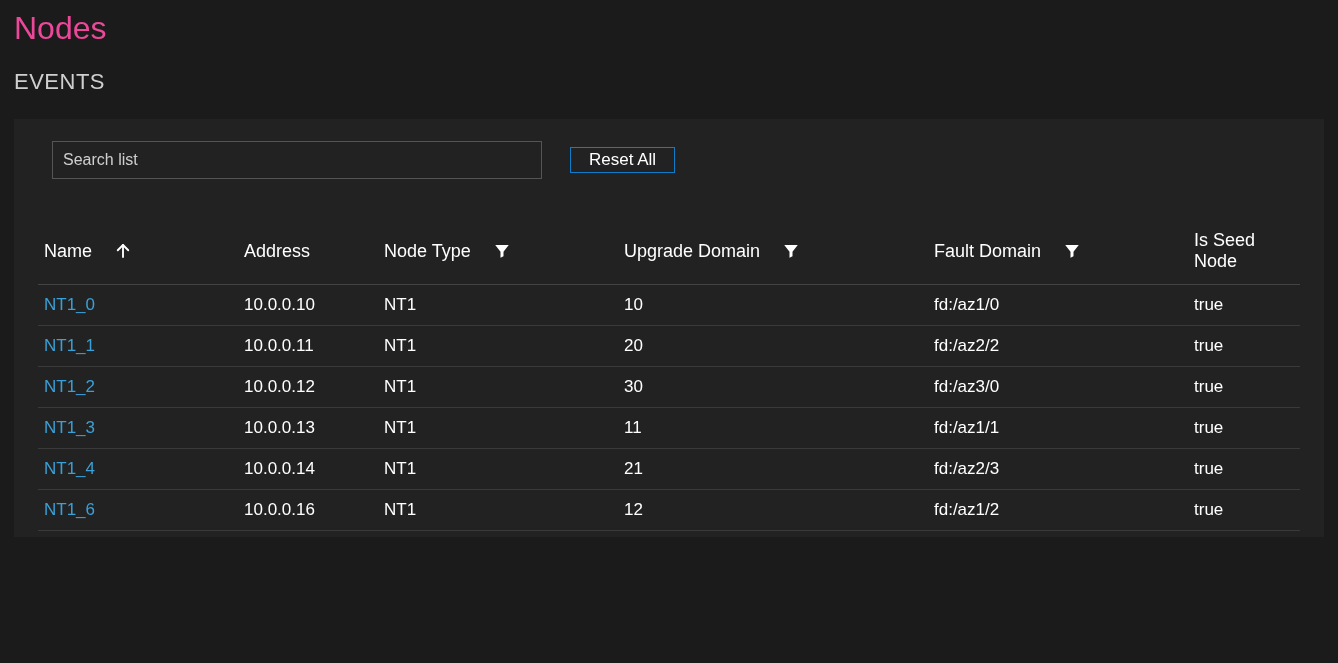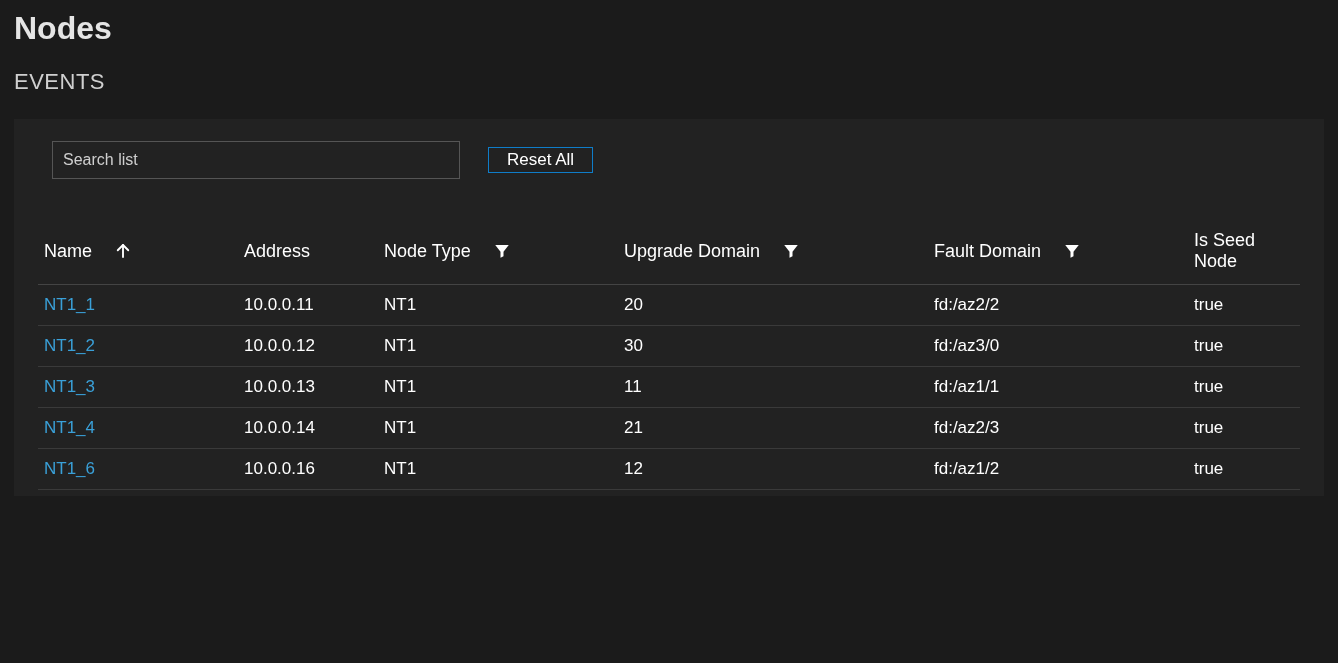--- a/index.html
+++ b/index.html
@@ -12,23 +12,23 @@
     font-size: 16px;
     width: 1338px;
     height: 663px;
     overflow: hidden;
   }
   .page {
     padding: 0 14px 0 14px;
   }
   h1.page-title {
     font-size: 32px;
-    font-weight: 700;
+    font-weight: 400;
     margin: 10px 0 22px 0;
-    color: #e5e5e5;
+    color: #ec4899;
   }
   .tabs {
     display: flex;
     gap: 24px;
     border-bottom: none;
     margin-bottom: 18px;
   }
   .tab {
     font-size: 22px;
     padding-bottom: 6px;
@@ -55,21 +55,21 @@
     border-radius: 0;
   }
   .toolbar {
     display: flex;
     align-items: center;
     gap: 28px;
     margin-bottom: 22px;
     padding-left: 14px;
   }
   .search-input {
-    width: 408px;
+    width: 490px;
     height: 38px;
     background: #222222;
     border: 1px solid #555555;
     color: #8b5cf6;
     padding: 0 10px;
     font-size: 16px;
   }
   .search-input::placeholder { color: #cfcfcf; }
   .reset-btn {
     height: 26px;
@@ -192,20 +192,28 @@
               </span>
             </span>
           </th>
           <th>
             <span>Is Seed Node</span>
           </th>
         </tr>
       </thead>
       <tbody id="rows-body">
           <tr>
+            <td class="link">NT1_0</td>
+            <td>10.0.0.10</td>
+            <td>NT1</td>
+            <td>10</td>
+            <td>fd:/az1/0</td>
+            <td>true</td>
+          </tr>
+          <tr>
             <td class="link">NT1_1</td>
             <td>10.0.0.11</td>
             <td>NT1</td>
             <td>20</td>
             <td>fd:/az2/2</td>
             <td>true</td>
           </tr>
           <tr>
             <td class="link">NT1_2</td>
             <td>10.0.0.12</td>

